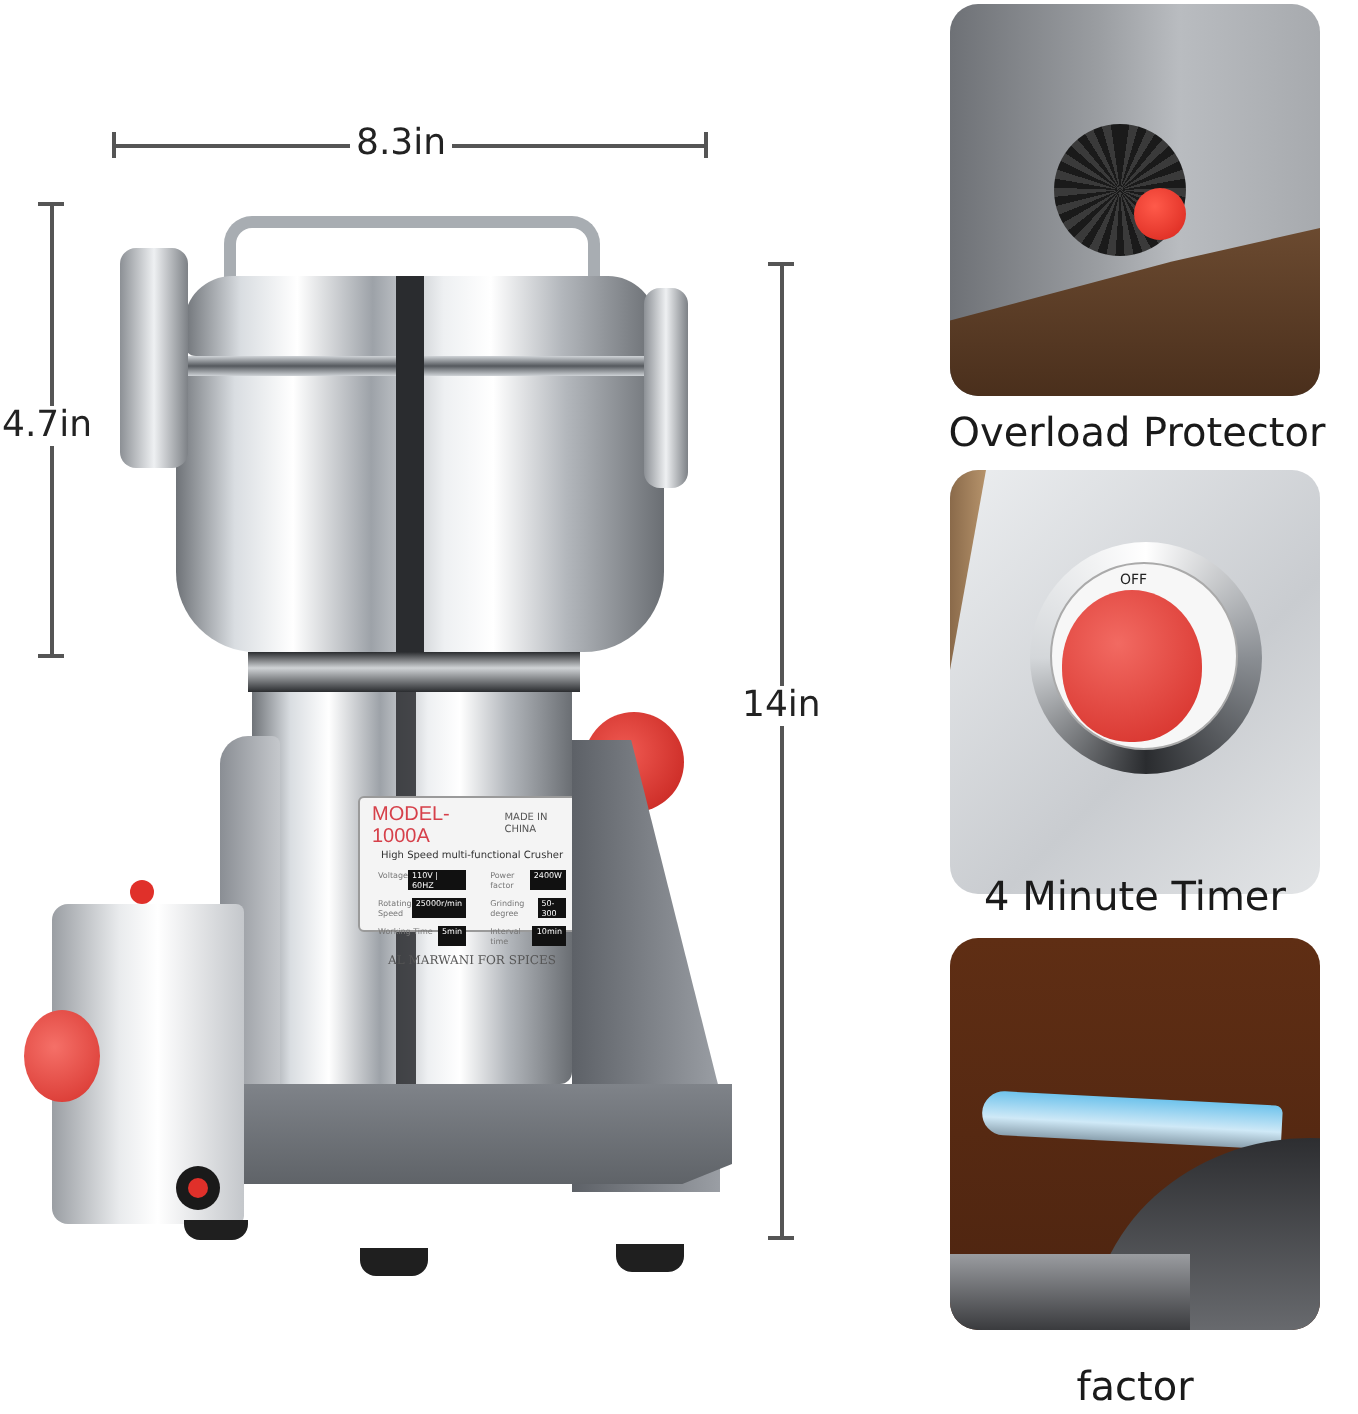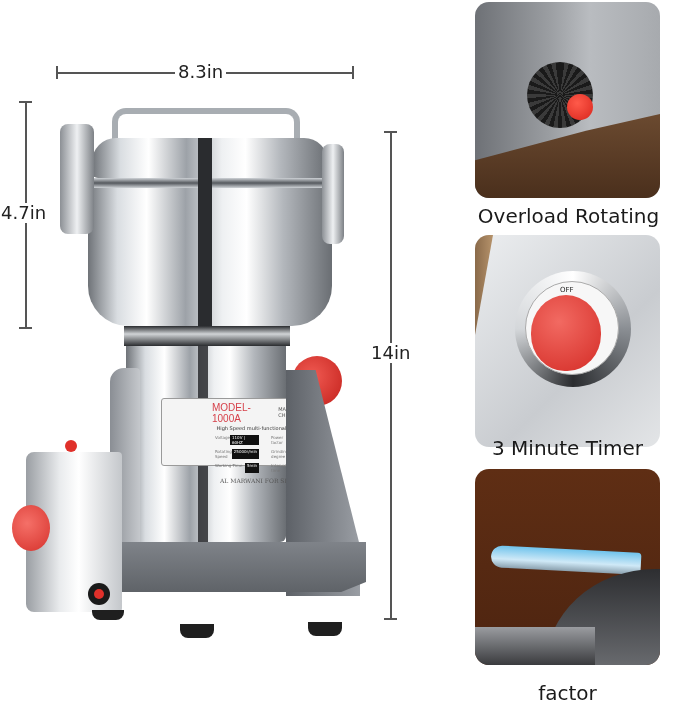--- a/index.html
+++ b/index.html
@@ -51,21 +51,21 @@
   <div class="abs" style="left:198px;top:138px;width:14px;height:188px;background:#2a2c2f;"></div>
 
   <div class="abs" style="left:60px;top:124px;width:34px;height:110px;background:linear-gradient(90deg,#8c9095,#eef0f2,#7d8186);border-radius:8px;"></div>
   <div class="abs" style="left:322px;top:144px;width:22px;height:100px;background:linear-gradient(90deg,#8c9095,#eef0f2,#7d8186);border-radius:8px;"></div>
 
   <div class="abs" style="left:124px;top:326px;width:166px;height:20px;background:linear-gradient(180deg,#2a2c2f,#d0d3d6 40%,#2a2c2f);"></div>
 
   <div class="abs steel" style="left:126px;top:346px;width:160px;height:196px;border-radius:0 0 6px 6px;"></div>
   <div class="abs" style="left:198px;top:346px;width:10px;height:196px;background:#2a2c2f;opacity:0.85;"></div>
 
-  <div class="plate" style="left:161px;top:398px;width:112px;height:66px;padding-left:44px;">
+  <div class="plate" style="left:179px;top:398px;width:112px;height:66px;">
     <div style="display:flex;align-items:baseline;gap:4px;margin:3px 4px 0 6px;">
       <span style="color:#d6404a;font-size:10px;font-family:'Liberation Sans',sans-serif;">MODEL-1000A</span>
       <span style="color:#555;font-size:5px;">MADE IN CHINA</span>
     </div>
     <div style="font-size:5px;color:#333;text-align:center;margin-top:1px;">High Speed multi-functional Crusher</div>
     <div style="display:grid;grid-template-columns:1fr 1fr;gap:2px 4px;margin:3px 5px;">
       <div class="spec-row">
           <span>Voltage</span>
           <span class="spec-val">110V | 60HZ</span>
         </div>
@@ -110,30 +110,30 @@
   <div class="abs" style="left:180px;top:624px;width:34px;height:14px;background:#1f1f1f;border-radius:0 0 8px 8px;"></div>
   <div class="abs" style="left:308px;top:622px;width:34px;height:14px;background:#1f1f1f;border-radius:0 0 8px 8px;"></div>
   <div class="abs" style="left:92px;top:610px;width:32px;height:10px;background:#1f1f1f;border-radius:0 0 8px 8px;"></div>
 </div>
 
 <div class="panel" style="left:475px;top:2px;width:185px;height:196px;background:linear-gradient(90deg,#6e7176,#9a9da1 40%,#b9bcc0 62%,#a7aaae);">
   <div class="abs" style="left:0;top:112px;width:185px;height:84px;background:linear-gradient(180deg,#6b4a30,#4a2f1c);clip-path:polygon(0 55%,60% 20%,100% 0,100% 100%,0 100%);"></div>
   <div class="abs" style="left:52px;top:60px;width:66px;height:66px;border-radius:50%;background:repeating-conic-gradient(#1a1a1a 0 8deg,#3a3a3a 8deg 16deg);"></div>
   <div class="abs" style="left:92px;top:92px;width:26px;height:26px;border-radius:50%;background:radial-gradient(circle at 40% 35%,#ff5a4a,#d8251c);"></div>
 </div>
-<div class="caption" style="left:458px;top:204px;width:221px;">Overload Rotating</div>
+<div class="caption" style="left:458px;top:204px;width:221px;">Overload Protector</div>
 
 <div class="panel" style="left:475px;top:235px;width:185px;height:212px;background:linear-gradient(135deg,#eceef0,#c9ccd0 60%,#e3e5e7);">
   <div class="abs" style="left:0;top:0;width:18px;height:100px;background:linear-gradient(90deg,#8a6a4a,#b6936b);clip-path:polygon(0 0,100% 0,0 100%);"></div>
   <div class="abs" style="left:40px;top:36px;width:116px;height:116px;border-radius:50%;background:conic-gradient(#ffffff,#8a8e93,#2a2c2f,#d4d7da,#ffffff);"></div>
   <div class="abs" style="left:50px;top:46px;width:92px;height:92px;border-radius:50%;background:#f7f7f7;border:1px solid #aaa;">
     <span style="position:absolute;left:34px;top:4px;font-size:7px;color:#222;">OFF</span>
   </div>
   <div class="abs" style="left:56px;top:60px;width:70px;height:76px;border-radius:50% 50% 48% 48%;background:radial-gradient(circle at 40% 35%,#f26a62,#d42c26);"></div>
 </div>
-<div class="caption" style="left:475px;top:436px;width:185px;">3 Minute Timer</div>
+<div class="caption" style="left:475px;top:436px;width:185px;">4 Minute Timer</div>
 
 <div class="panel" style="left:475px;top:469px;width:185px;height:196px;background:linear-gradient(180deg,#5f2e14,#4d2410);">
   <div class="abs" style="left:16px;top:80px;width:150px;height:22px;border-radius:12px 4px 4px 12px;background:linear-gradient(180deg,#6fc3ec,#cfe9f7 60%,#8aa0ae);transform:rotate(3deg);"></div>
   <div class="abs" style="left:70px;top:100px;width:220px;height:200px;border-radius:50%;background:linear-gradient(180deg,#2d2e31,#6a6c70 50%,#c9cbce);"></div>
   <div class="abs" style="left:0;top:158px;width:120px;height:38px;background:linear-gradient(180deg,#9a9ca0,#3a3b3e);"></div>
 </div>
 <div class="caption" style="left:475px;top:681px;width:185px;">factor</div>
 
 </body></html>

